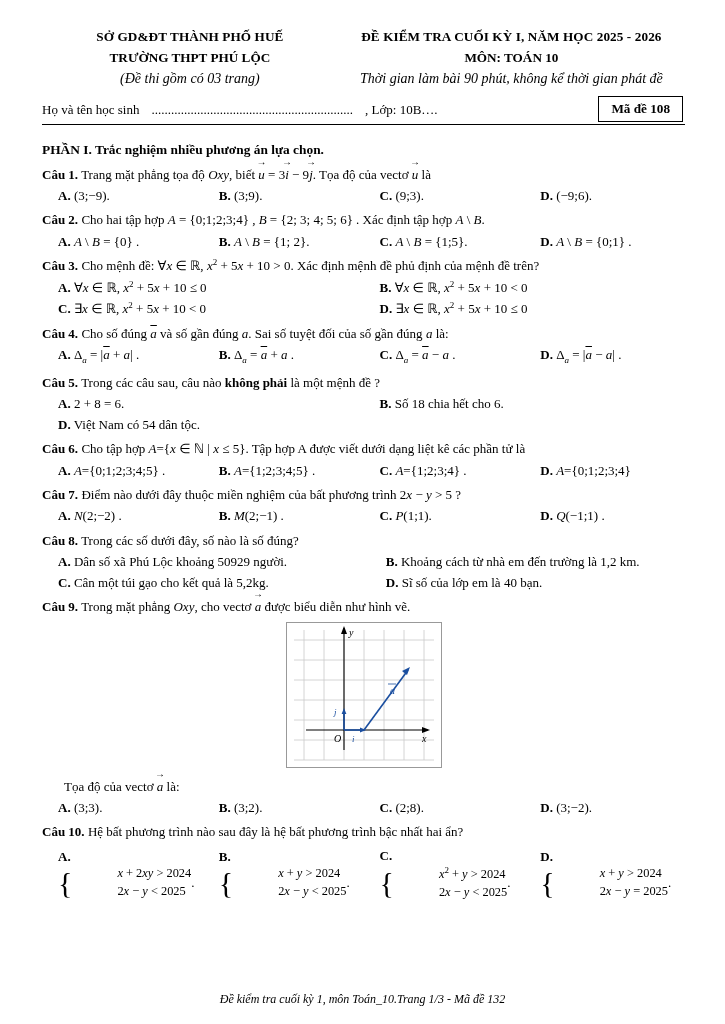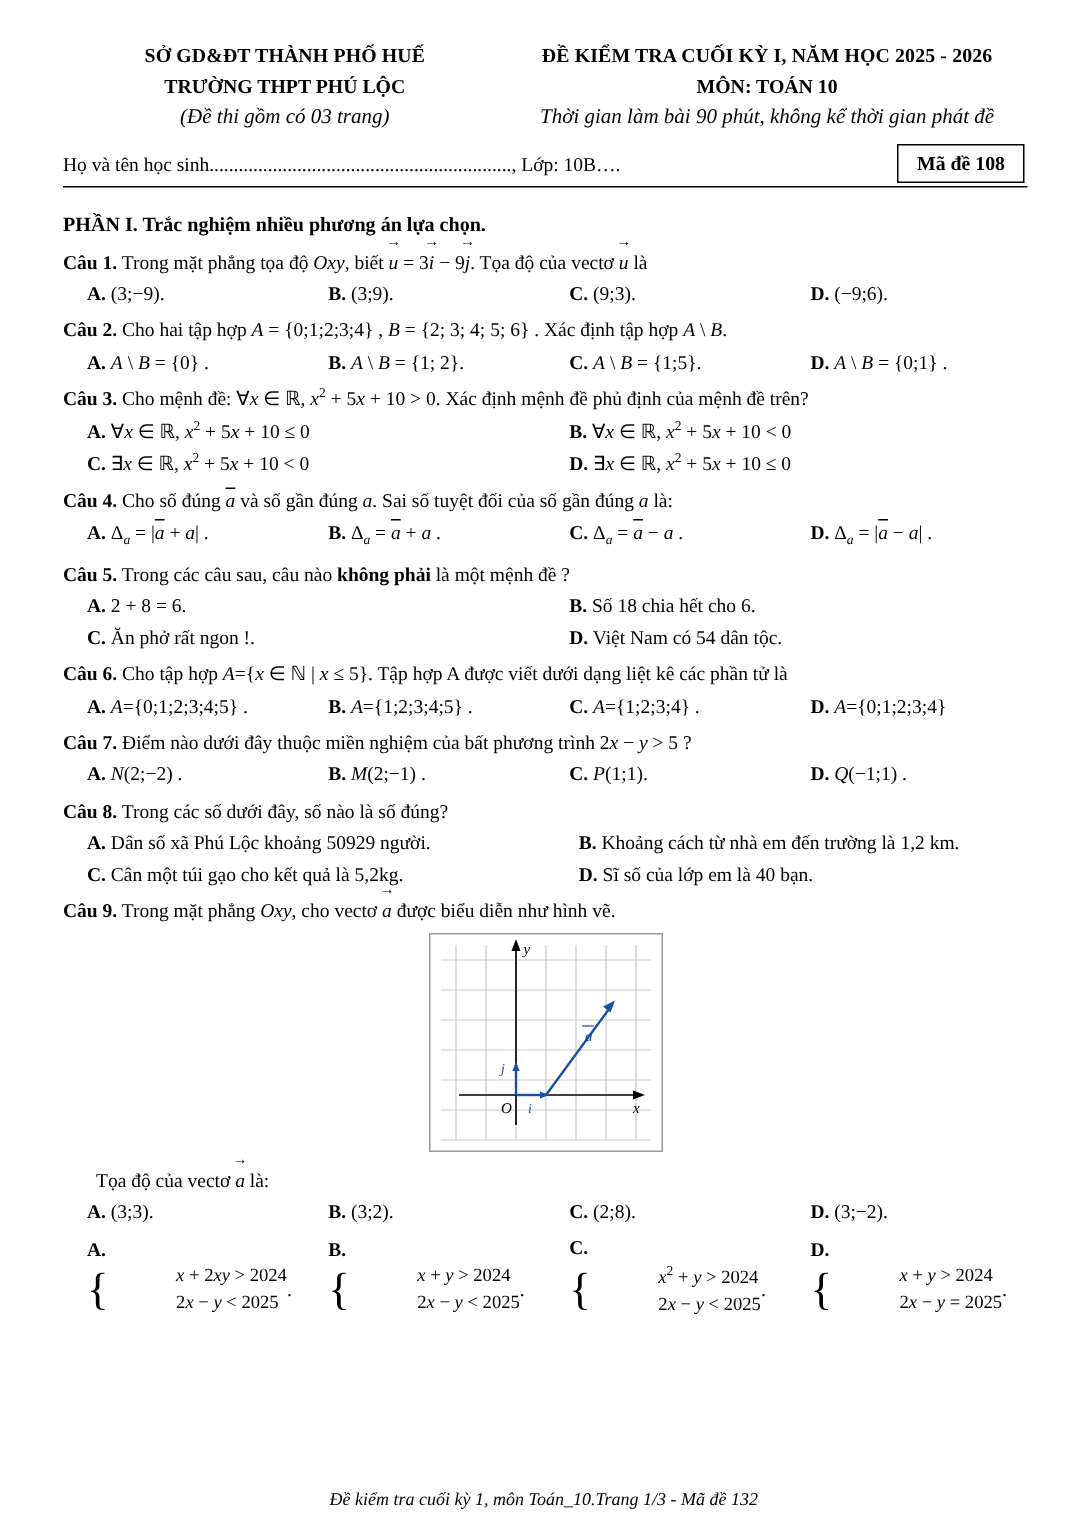--- a/index.html
+++ b/index.html
@@ -29,20 +29,21 @@
   .hdr-right { width: 54%; }
   .bold { font-weight: bold; }
   .hdr-line1 { font-size: 13.2px; font-weight: bold; letter-spacing: .1px;}
   .hdr-line2 { font-size: 13.2px; font-weight: bold; margin-top: 3px;}
   .hdr-ital { font-style: italic; font-size: 14px; margin-top: 4px; }
   .name-row {
     margin-top: 12px;
     display: flex;
     align-items: center;
     font-size: 13px;
+    gap: 12px;
   }
   .name-row .dots {
     flex: 0 0 auto;
   }
   .code-box {
     position: absolute;
     right: 42px;
     top: 96px;
     border: 1.2px solid #000;
     padding: 3px 12px;
@@ -139,21 +140,21 @@
   </div>
   <div class="code-box">Mã đề 108</div>
 
   <hr style="border:none;border-top:1px solid #000;margin:6px 0 0 0;">
 
   <div class="part-title">PHẦN I. Trắc nghiệm nhiều phương án lựa chọn.</div>
 
   <div class="q">
     <div class="stem">
       <span class="qlabel">Câu 1.</span>
-      <span>Trong mặt phẳng tọa độ </span><i class="v">Oxy</i><span>, biết </span><span class="math"><span class="vecarrow"><i class="v">u</i></span> = 3<span class="vecarrow"><i class="v">i</i></span> − 9<span class="vecarrow"><i class="v">j</i></span></span><span>. Tọa độ của vectơ </span><span class="vecarrow"><i class="v">u</i></span><span> là</span>
+      <span>Trang mặt phẳng tọa độ </span><i class="v">Oxy</i><span>, biết </span><span class="math"><span class="vecarrow"><i class="v">u</i></span> = 3<span class="vecarrow"><i class="v">i</i></span> − 9<span class="vecarrow"><i class="v">j</i></span></span><span>. Tọa độ của vectơ </span><span class="vecarrow"><i class="v">u</i></span><span> là</span>
     </div>
     <div class="opts four">
       <div><span class="opt-l">A.</span> <span>(3;−9).</span></div>
       <div><span class="opt-l">B.</span> <span>(3;9).</span></div>
       <div><span class="opt-l">C.</span> <span>(9;3).</span></div>
       <div><span class="opt-l">D.</span> <span>(−9;6).</span></div>
     </div>
   </div>
 
   <div class="q">
@@ -202,21 +203,20 @@
   <div class="q">
     <div class="stem">
       <span class="qlabel">Câu 5.</span>
       <span>Trong các câu sau, câu nào </span><span class="bold">không phải</span><span> là một mệnh đề ?</span>
     </div>
     <div class="opts two">
       <div><span class="opt-l">A.</span> <span>2 + 8 = 6.</span></div>
       <div><span class="opt-l">B.</span> <span>Số 18 chia hết cho 6.</span></div>
     </div>
     <div class="opts two">
-      <div><span class="opt-l">C.</span> <span>Ăn phở rất ngon !.</span></div>
       <div><span class="opt-l">D.</span> <span>Việt Nam có 54 dân tộc.</span></div>
     </div>
   </div>
 
   <div class="q">
     <div class="stem">
       <span class="qlabel">Câu 6.</span>
       <span>Cho tập hợp </span><span class="math"><i class="v">A</i>={<i class="v">x</i> ∈ ℕ | <i class="v">x</i> ≤ 5}</span><span>. Tập hợp A được viết dưới dạng liệt kê các phần tử là</span>
     </div>
     <div class="opts four">
@@ -308,20 +308,24 @@
     </div>
     <div class="opts four">
       <div><span class="opt-l">A.</span> <span>(3;3).</span></div>
       <div><span class="opt-l">B.</span> <span>(3;2).</span></div>
       <div><span class="opt-l">C.</span> <span>(2;8).</span></div>
       <div><span class="opt-l">D.</span> <span>(3;−2).</span></div>
     </div>
   </div>
 
   <div class="q">
+    <div class="stem">
+      <span class="qlabel">Câu 10.</span>
+      <span>Hệ bất phương trình nào sau đây là hệ bất phương trình bậc nhất hai ẩn?</span>
+    </div>
     <div class="opts four" style="margin-top:6px; align-items:center;">
       <div>
         <span class="opt-l">A.</span>
         <span class="frac-sys"><span class="brace">{</span><span class="sys-lines"><i class="v">x</i> + 2<i class="v">xy</i> &gt; 2024<br>2<i class="v">x</i> − <i class="v">y</i> &lt; 2025</span>.</span>
       </div>
       <div>
         <span class="opt-l">B.</span>
         <span class="frac-sys"><span class="brace">{</span><span class="sys-lines"><i class="v">x</i> + <i class="v">y</i> &gt; 2024<br>2<i class="v">x</i> − <i class="v">y</i> &lt; 2025</span>.</span>
       </div>
       <div>

